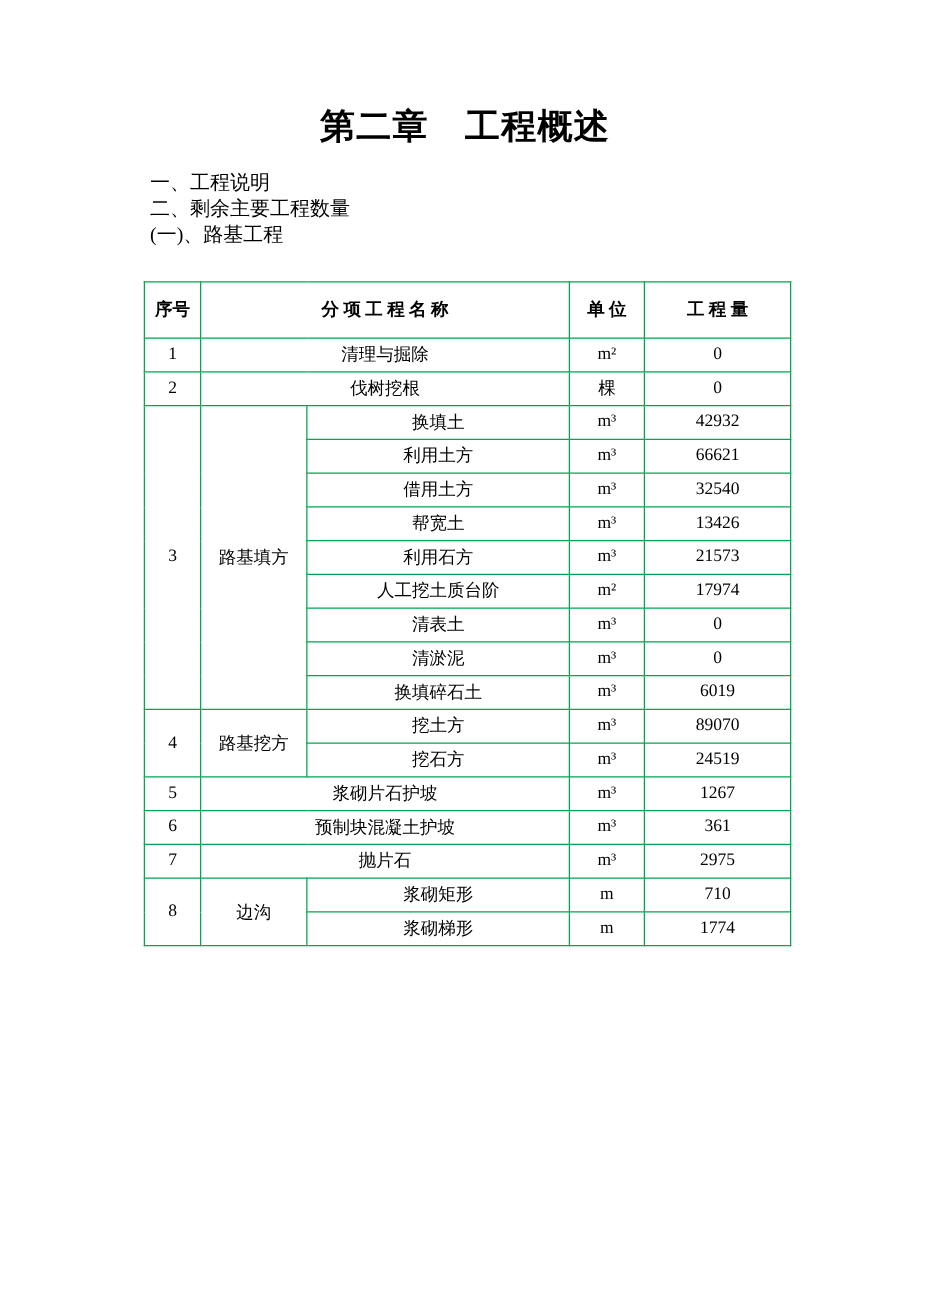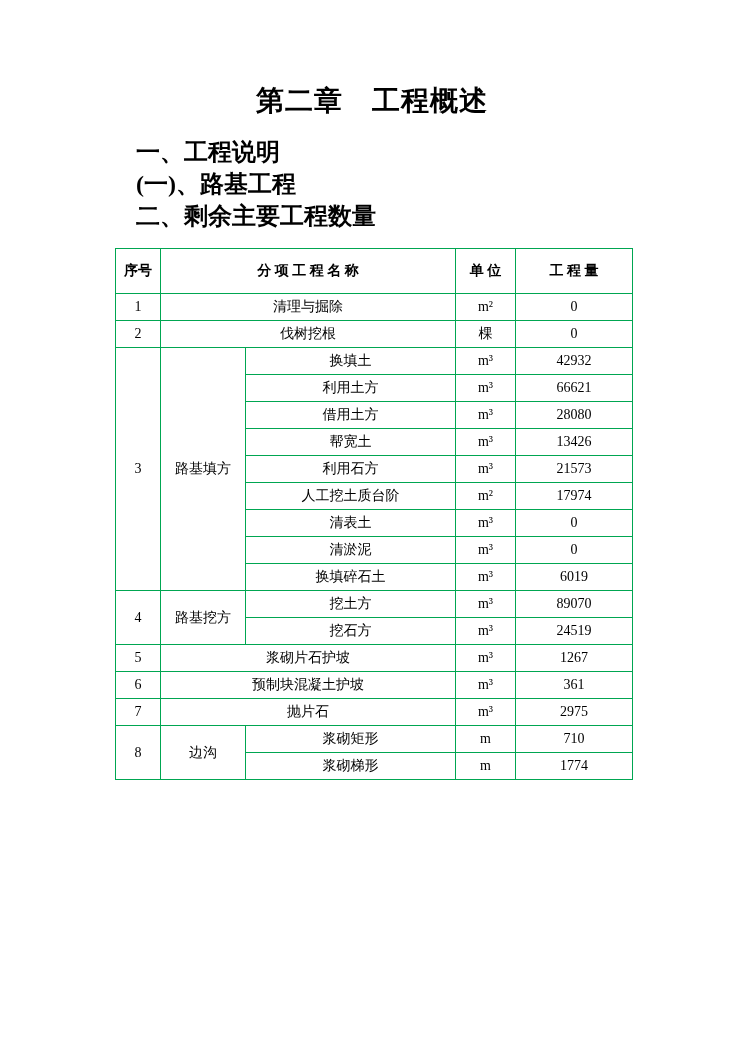--- a/index.html
+++ b/index.html
@@ -20,33 +20,33 @@
   }
   .doc-title {
     margin: 0 0 16px 0;
     text-align: center;
     font-size: 28px;
     font-weight: bold;
     letter-spacing: 1px;
   }
   .sec-heading {
     margin: 0 0;
-    font-size: 24px;
-    font-weight: bold;
+    font-size: 16px;
+    font-weight: normal;
     text-indent: 2em;
   }
   .body-para {
     margin: 0;
     font-size: 20px;
     line-height: 33px;
     text-indent: 2em;
     text-align: justify;
   }
   .works-table {
-    margin: 16px 0 0 27px;
+    margin: 26px 0 0 27px;
     border-collapse: collapse;
     table-layout: fixed;
     width: 517px;
     font-size: 14px;
   }
   .works-table th, .works-table td {
     border: 1px solid var(--table-border, #00a651);
     text-align: center;
     vertical-align: middle;
     padding: 0 2px;
@@ -64,23 +64,23 @@
 <body>
 
 <div class="page">
 
   <h1 class="doc-title">第二章　工程概述</h1>
 
   <h2 class="sec-heading">一、工程说明</h2>
 
 
 
+  <h2 class="sec-heading">二、剩余主要工程数量</h2>
+
   <h2 class="sec-heading">(一)、路基工程</h2>
-
-  <h2 class="sec-heading">二、剩余主要工程数量</h2>
 
   <table class="works-table">
     <colgroup>
       <col style="width:45px">
       <col style="width:85px">
       <col style="width:210px">
       <col style="width:60px">
       <col style="width:117px">
     </colgroup>
     <thead>
@@ -112,21 +112,21 @@
           <td>42932</td>
         </tr>
         <tr>
           <td>利用土方</td>
           <td>m³</td>
           <td>66621</td>
         </tr>
         <tr>
           <td>借用土方</td>
           <td>m³</td>
-          <td>28080</td>
+          <td>32540</td>
         </tr>
         <tr>
           <td>帮宽土</td>
           <td>m³</td>
           <td>13426</td>
         </tr>
         <tr>
           <td>利用石方</td>
           <td>m³</td>
           <td>21573</td>

